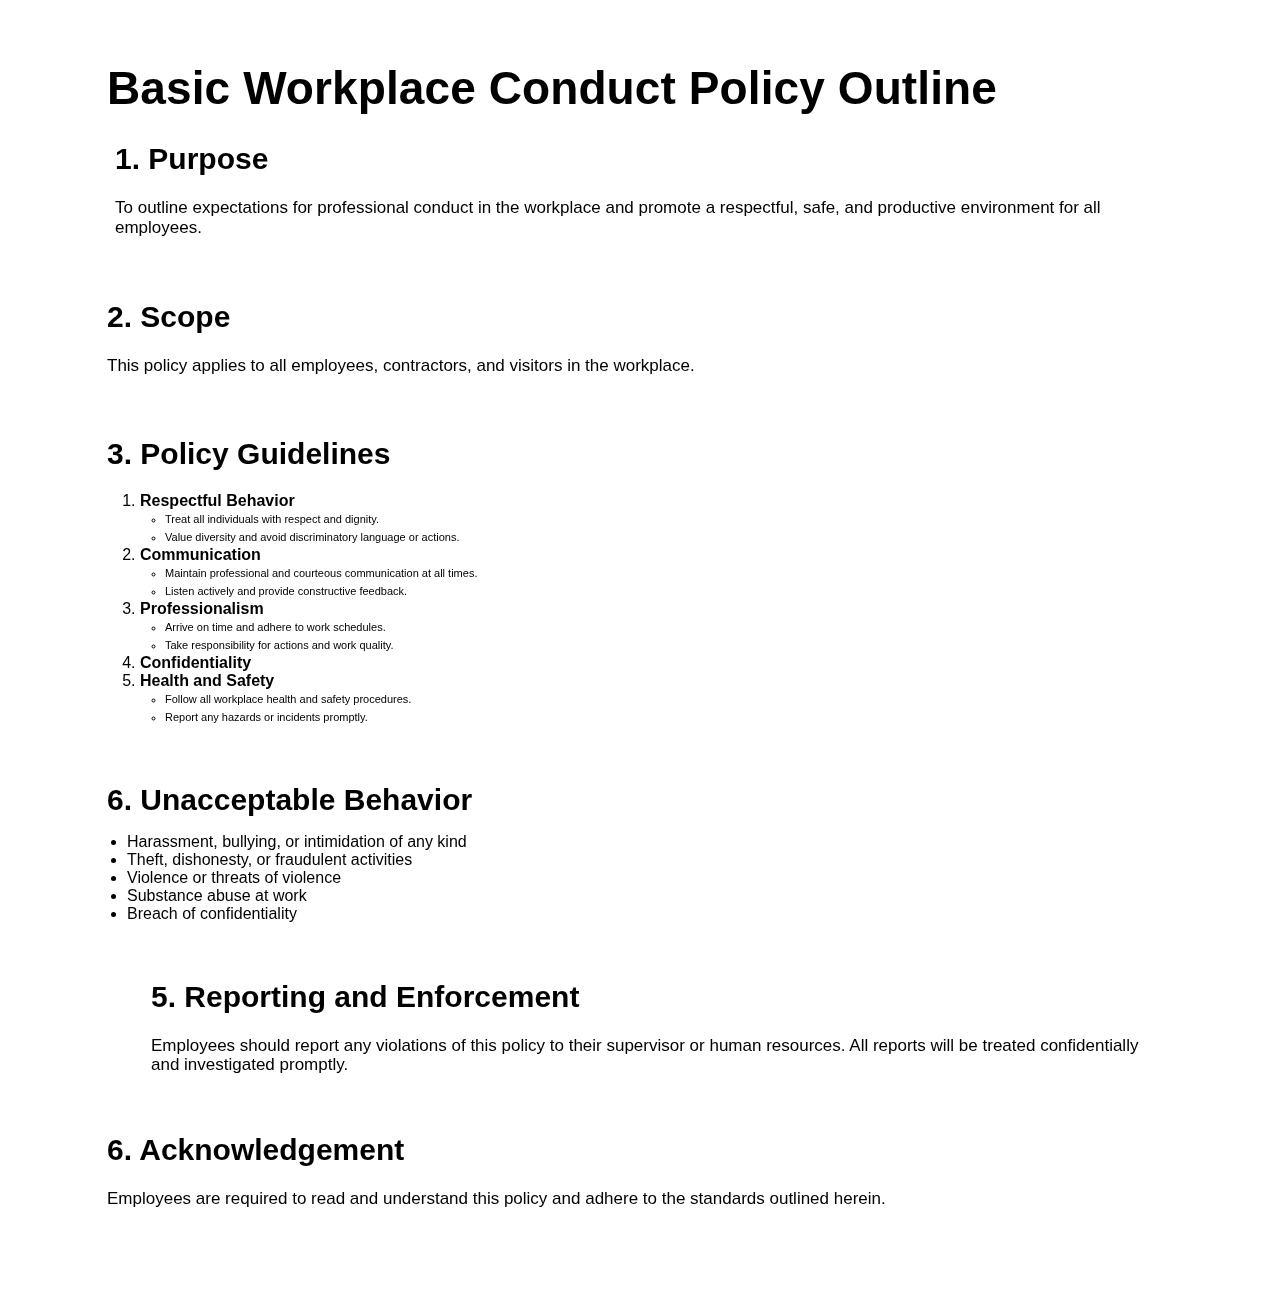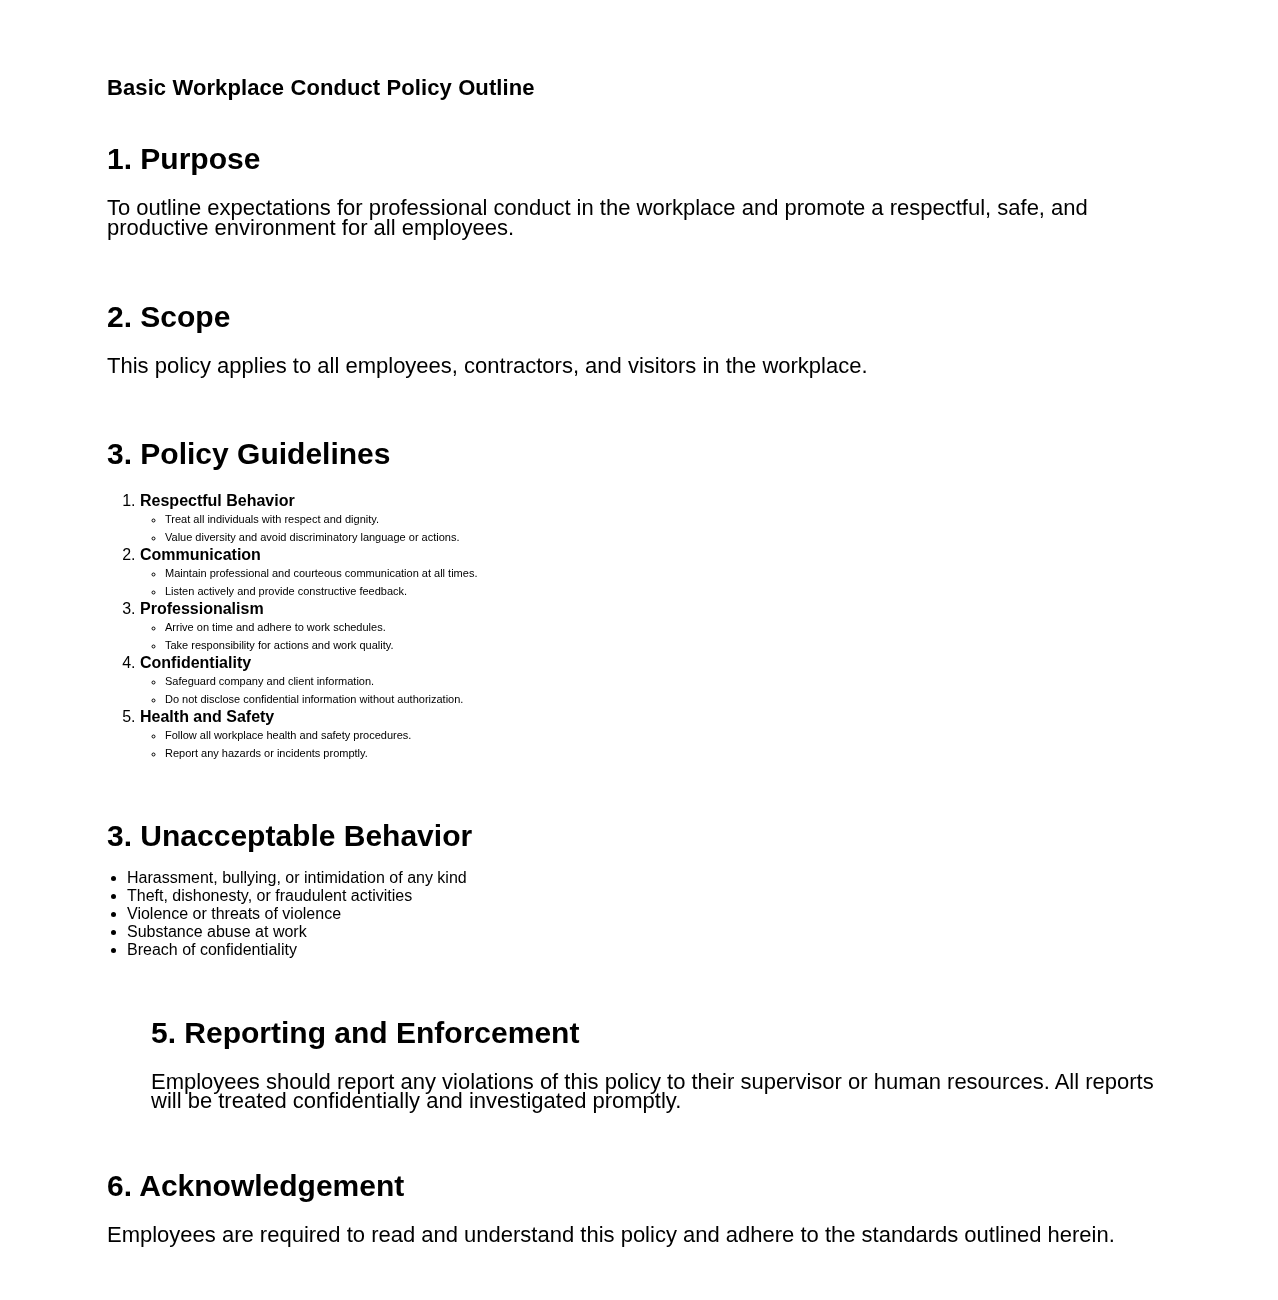--- a/index.html
+++ b/index.html
@@ -16,45 +16,45 @@
     -webkit-font-smoothing: antialiased;
   }
   .page {
     box-sizing: border-box;
     width: 1278px;
     min-height: 1300px;
     padding: 68px 120px 40px 107px;
     background: #ffffff;
   }
   .doc-title {
-    font-size: 22px;
+    font-size: 46px;
     font-weight: bold;
     line-height: 40px;
     margin: 0 0 34px 0;
     letter-spacing: 0.1px;
   }
   .section {
     margin: 0;
   }
   .section-heading {
     font-size: 30px;
     font-weight: bold;
     line-height: 33px;
     margin: 0 0 0 0;
     padding: 0;
   }
-  .section-sp-1 { margin-top: 0; }
+  .section-sp-1 { margin-top: 0; margin-left: 8px; }
   .section-sp-2 { margin-top: 63px; }
   .section-sp-3 { margin-top: 61px; }
   .section-sp-4 { margin-top: 57px; }
   .section-sp-5 { margin-top: 57px; margin-left: 44px; }
   .section-sp-6 { margin-top: 58px; }
 
   .para {
-    font-size: 22px;
+    font-size: 17px;
     line-height: 19.5px;
     margin: 23px 0 0 0;
     max-width: 1052px;
   }
   .para + .para {
     margin-top: 34px;
   }
 
   ol.guidelines {
     margin: 22px 0 0 0;
@@ -132,37 +132,33 @@
       </li>
       <li>
         <span class="gl-title">Professionalism</span>
         <ul class="subpoints">
           <li>Arrive on time and adhere to work schedules.</li>
           <li>Take responsibility for actions and work quality.</li>
         </ul>
       </li>
       <li>
         <span class="gl-title">Confidentiality</span>
-        <ul class="subpoints">
-          <li>Safeguard company and client information.</li>
-          <li>Do not disclose confidential information without authorization.</li>
-        </ul>
       </li>
       <li>
         <span class="gl-title">Health and Safety</span>
         <ul class="subpoints">
           <li>Follow all workplace health and safety procedures.</li>
           <li>Report any hazards or incidents promptly.</li>
         </ul>
       </li>
     </ol>
   </section>
 
   <section class="section section-sp-4">
-    <h2 class="section-heading">3. Unacceptable Behavior</h2>
+    <h2 class="section-heading">6. Unacceptable Behavior</h2>
     <ul class="unacceptable">
       <li>Harassment, bullying, or intimidation of any kind</li>
       <li>Theft, dishonesty, or fraudulent activities</li>
       <li>Violence or threats of violence</li>
       <li>Substance abuse at work</li>
       <li>Breach of confidentiality</li>
     </ul>
   </section>
 
   <section class="section section-sp-5">

